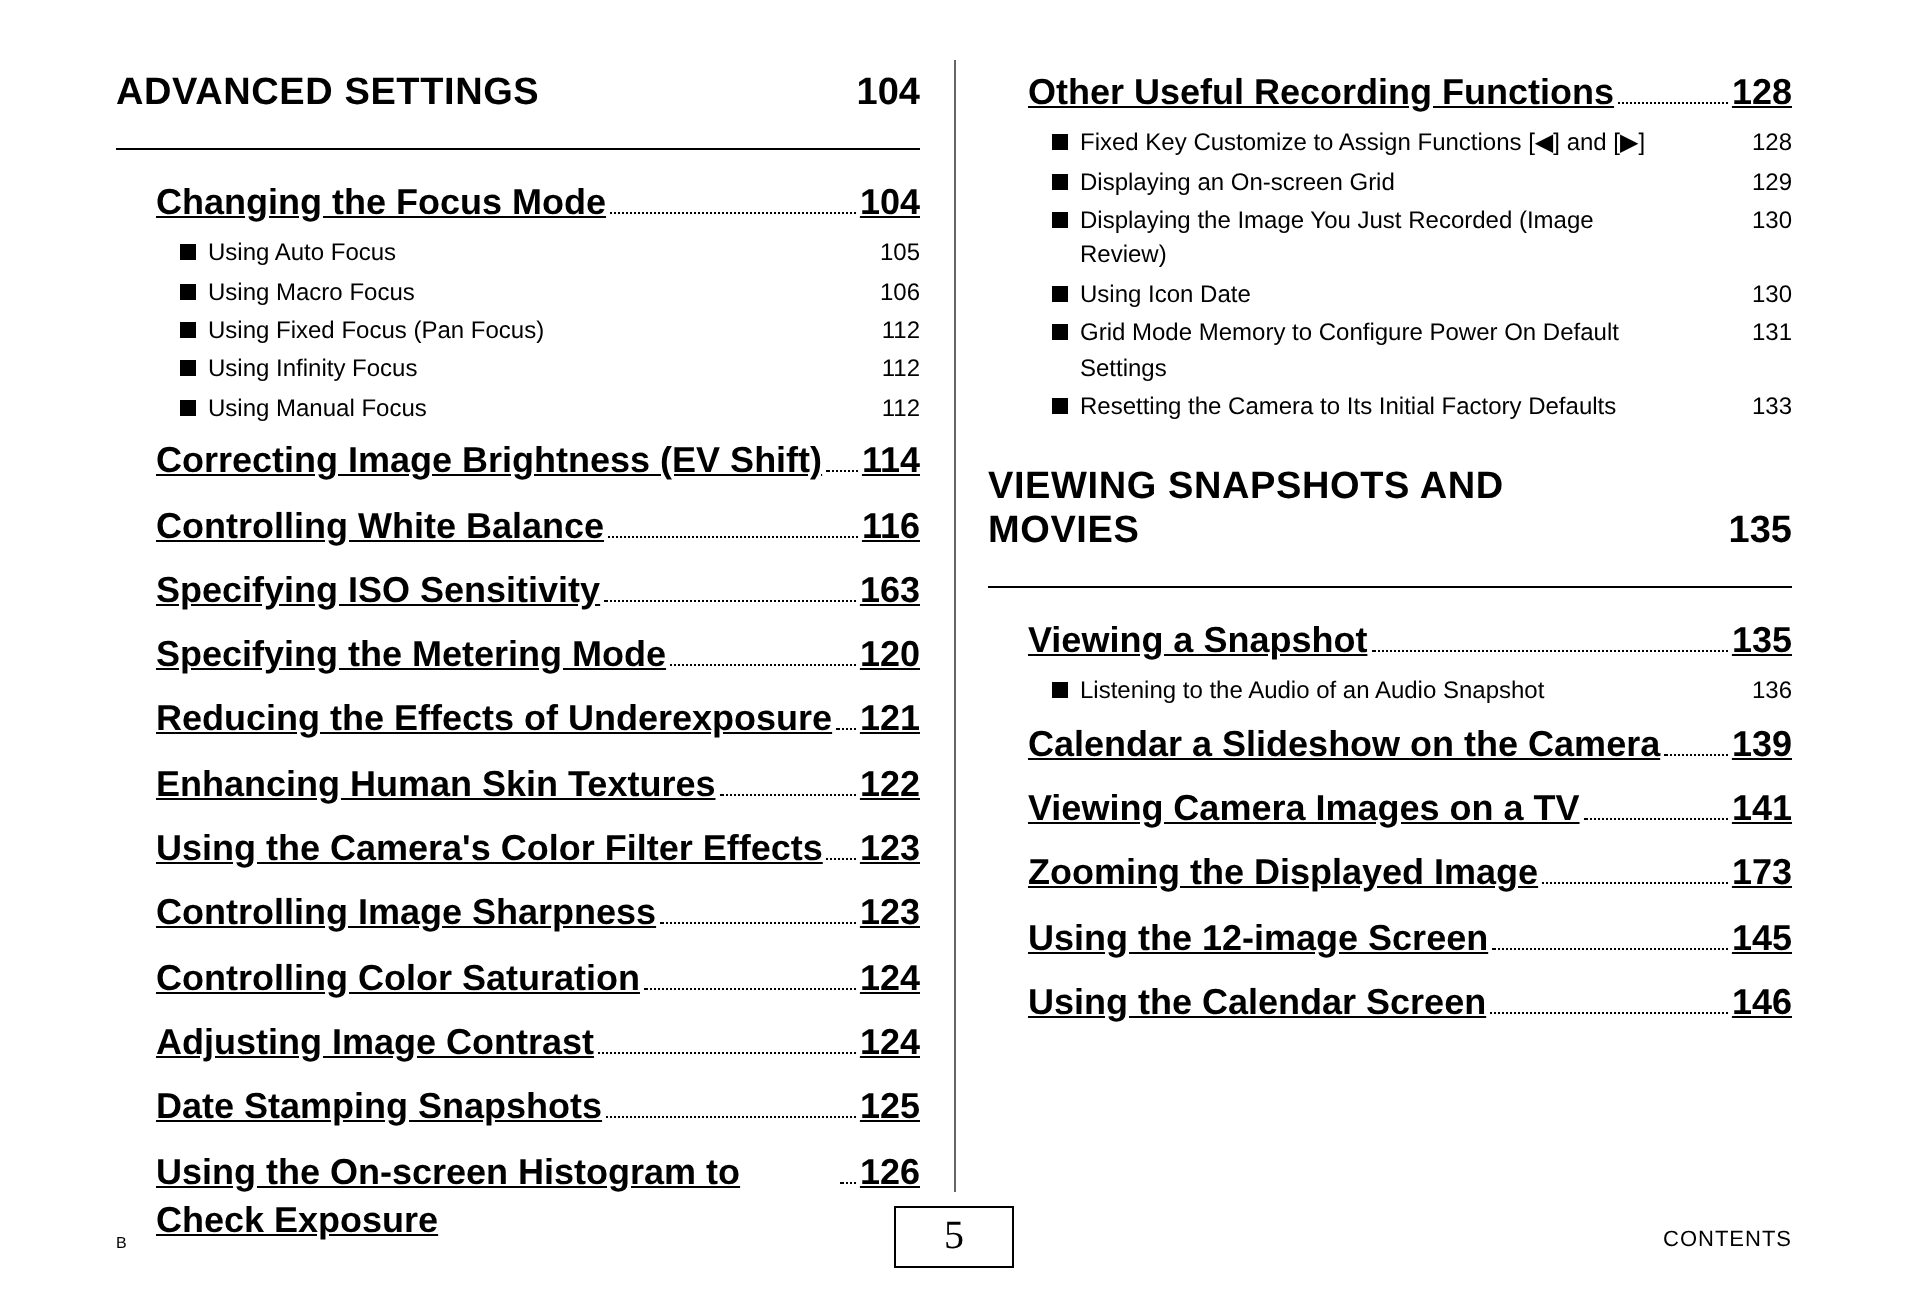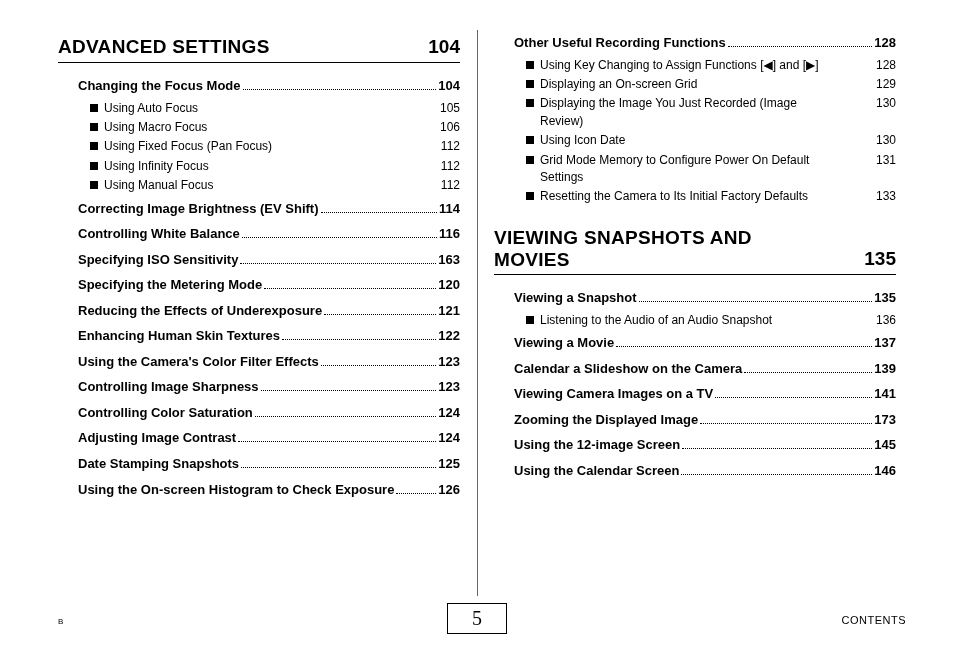--- a/index.html
+++ b/index.html
@@ -26,43 +26,44 @@
     width:1px;
     background:#666;
     margin:0 14px;
     height:100%;
   }
   .chapter{
     display:flex;
     align-items:flex-end;
     justify-content:space-between;
     border-bottom:1.5px solid #000;
-    padding-bottom:4px;
+    padding-bottom:16px;
     margin-top:6px;
     margin-bottom:10px;
     gap:32px;
   }
   .chapter-title{
     font-size:19px;
     font-weight:700;
     letter-spacing:.3px;
     text-transform:uppercase;
     line-height:1.15;
   }
   .chapter-page{
     font-size:19px;
     font-weight:700;
   }
   .section{
     display:flex;
     align-items:baseline;
-    font-size:13px;
+    font-size:18px;
     font-weight:700;
     margin:4px 0 4px 20px;
     line-height:1.35;
+    text-decoration:underline;
   }
   .section .label{white-space:normal}
   .section .dots{
     flex:1;
     border-bottom:1.5px dotted #000;
     margin:0 2px 3px 2px;
     min-width:8px;
     height:0;
   }
   .section .pg{font-weight:700}
@@ -87,21 +88,21 @@
   .footer{
     position:absolute;
     left:0;right:0;bottom:8px;
     height:40px;
   }
   .foot-b{
     position:absolute;left:58px;bottom:12px;
     font-size:8px;letter-spacing:.5px;
   }
   .foot-c{
-    position:absolute;right:48px;bottom:12px;
+    position:absolute;right:58px;bottom:12px;
     font-size:11px;letter-spacing:.5px;
   }
   .page-num{
     position:absolute;left:50%;bottom:4px;transform:translateX(-50%);
     border:1px solid #000;
     padding:3px 24px;
     font-family:"Times New Roman",serif;
     font-size:20px;
   }
 </style>
@@ -212,21 +213,21 @@
     </div>
   <div class="sep"></div>
   <div class="col" id="col-right">
       <div class="section">
         <span class="label">Other Useful Recording Functions</span>
         <span class="dots"></span>
         <span class="pg">128</span>
       </div>
       <div class="sub">
         <span class="bullet"></span>
-        <span class="label">Using Key Changing to Assign Functions [◀] and [▶]</span>
+        <span class="label">Fixed Key Customize to Assign Functions [◀] and [▶]</span>
         <span class="sp"></span>
         <span class="pg">128</span>
       </div>
       <div class="sub">
         <span class="bullet"></span>
         <span class="label">Displaying an On-screen Grid</span>
         <span class="sp"></span>
         <span class="pg">129</span>
       </div>
       <div class="sub">
@@ -261,25 +262,20 @@
       <div class="section">
         <span class="label">Viewing a Snapshot</span>
         <span class="dots"></span>
         <span class="pg">135</span>
       </div>
       <div class="sub">
         <span class="bullet"></span>
         <span class="label">Listening to the Audio of an Audio Snapshot</span>
         <span class="sp"></span>
         <span class="pg">136</span>
-      </div>
-      <div class="section">
-        <span class="label">Viewing a Movie</span>
-        <span class="dots"></span>
-        <span class="pg">137</span>
       </div>
       <div class="section">
         <span class="label">Calendar a Slideshow on the Camera</span>
         <span class="dots"></span>
         <span class="pg">139</span>
       </div>
       <div class="section">
         <span class="label">Viewing Camera Images on a TV</span>
         <span class="dots"></span>
         <span class="pg">141</span>

